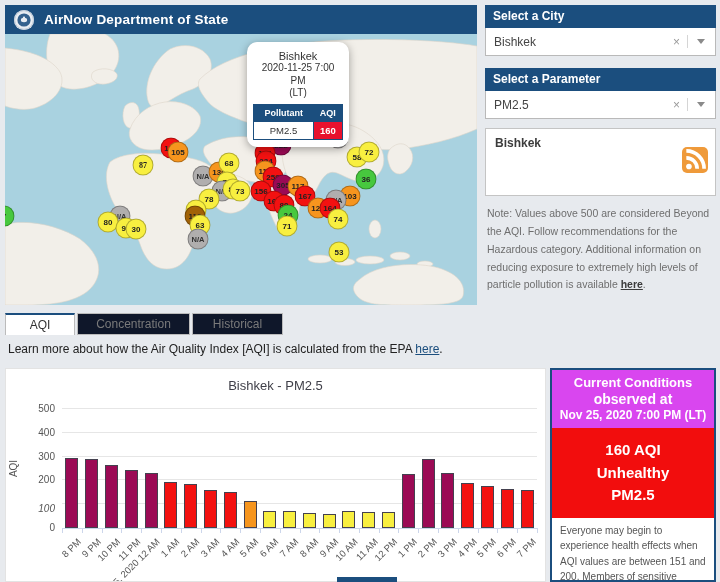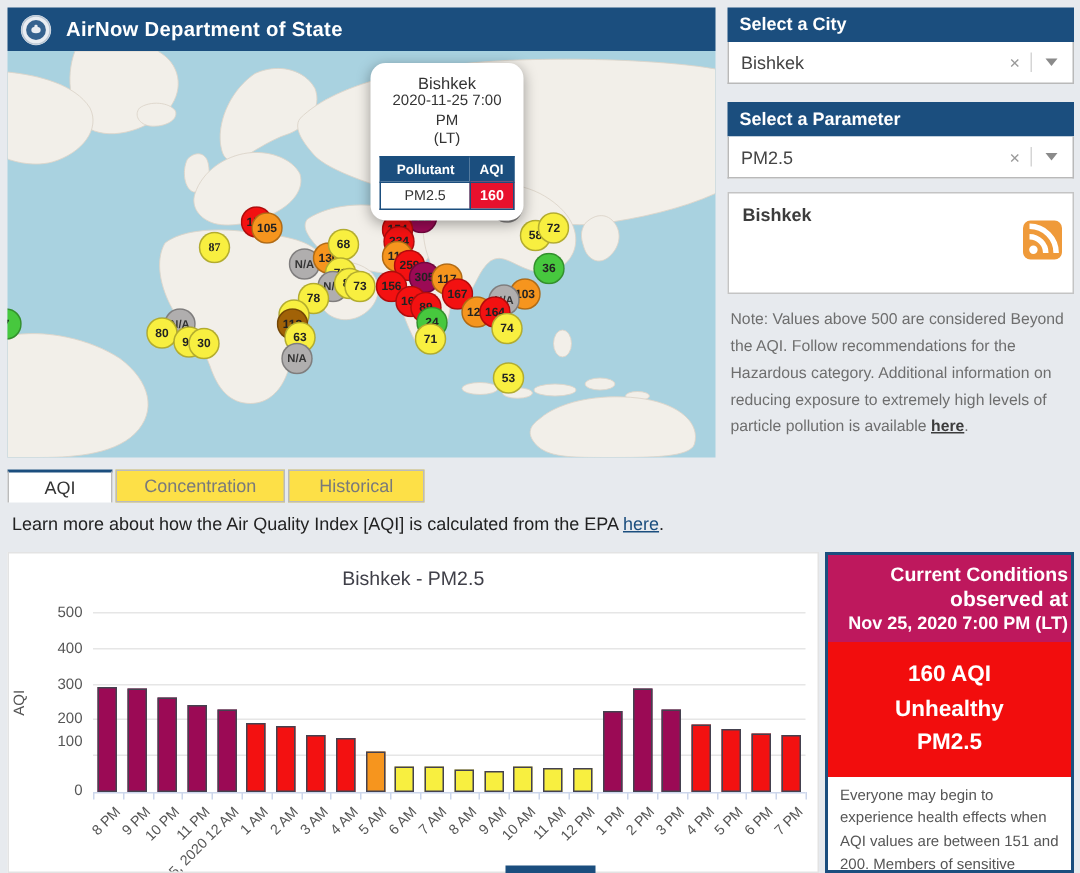--- a/index.html
+++ b/index.html
@@ -70,21 +70,21 @@
   }
   .feed-box .feed-title { position:absolute; left:9px; top:7px; font-size:12px; font-weight:bold; color:#3c3c3c; }
   .feed-box .rss { position:absolute; right:7px; top:18px; width:26px; height:26px; background:#ef9a3a; border-radius:5px; }
   .note { position:absolute; left:2px; top:200px; width:228px; font-size:10.5px; color:#6e6e6e; line-height:1.7; }
   .note a { color:#3c3c3c; font-weight:bold; }
 
   
   .tabs { position:absolute; left:5px; top:313px; height:22px; display:flex; }
   .tab {
     height:22px; line-height:20px; text-align:center; font-size:12px;
-    background:#fde047; color:#7a7a7a; border:1px solid #bbb; margin-right:2px; cursor:pointer;
+    background:#0f172a; color:#7a7a7a; border:1px solid #bbb; margin-right:2px; cursor:pointer;
   }
   .tab.active {
     background:#fff; color:#333; border-top:2px solid #1b4e7e;
     border-left:1px solid #bbb; border-right:1px solid #bbb; border-bottom:none;
   }
   .tab.t0 { width:70px; } .tab.t1 { width:113px; } .tab.t2 { width:91px; }
   .learn-more { position:absolute; left:8px; top:342px; font-size:12px; color:#222; }
   .learn-more a { color:#1b4e7e; }
 
   
@@ -102,21 +102,21 @@
   .xlabel {
     position:absolute; top:calc(100% + 8px); white-space:nowrap;
     font-size:9.5px; color:#555; transform:rotate(-45deg); transform-origin:top right;
   }
 
   
   .cc-panel {
     position:absolute; left:550px; top:368px; width:166px; height:214px;
     background:#fff; border:2px solid #1b4e7e; display:flex; flex-direction:column;
   }
-  .cc-head { background:#be185d; color:#fff; text-align:right; padding:5px 2px 6px; }
+  .cc-head { background:#d946ef; color:#fff; text-align:center; padding:5px 2px 6px; }
   .cc-head .l1 { font-size:13px; font-weight:bold; }
   .cc-head .l2 { font-size:14px; font-weight:bold; margin-top:1px; }
   .cc-head .l3 { font-size:12px; font-weight:bold; margin-top:1px; }
   .cc-alert { background:#f20d0d; color:#fff; text-align:center; padding:11px 2px; }
   .cc-alert div { font-size:15px; font-weight:bold; line-height:1.5; }
   .cc-health { flex:1; padding:5px 8px; }
   .cc-health .hm-title { text-align:center; font-size:11px; font-weight:bold; color:#333; margin-bottom:3px; }
   .cc-health .hm-text { font-size:10px; color:#555; line-height:1.55; }
 
   .footer-peek { position:absolute; left:337px; top:577px; width:60px; height:5px; background:#1b4e7e; }
@@ -273,21 +273,21 @@
 <div class="learn-more">
   <span>Learn more about how the Air Quality Index [AQI] is calculated from the EPA </span><a href="#">here</a><span>.</span>
 </div>
 
 <div class="chart-panel">
   <div class="chart-title">Bishkek - PM2.5</div>
   <div class="ylabel">AQI</div>
   <div class="plot">
       <span class="ytick" style="bottom: -5px;">0</span>
       <div class="gridline" style="bottom: 23.8px;"></div>
-      <span class="ytick" style="bottom: 28px;">100</span>
+      <span class="ytick" style="bottom: 14px; font-style: italic;">100</span>
       <div class="gridline" style="bottom: 47.6px;"></div>
       <span class="ytick" style="bottom: 42.6px;">200</span>
       <div class="gridline" style="bottom: 71.4px;"></div>
       <span class="ytick" style="bottom: 66.4px;">300</span>
       <div class="gridline" style="bottom: 95.2px;"></div>
       <span class="ytick" style="bottom: 90.2px;">400</span>
       <div class="gridline" style="bottom: 119px;"></div>
       <span class="ytick" style="bottom: 114px;">500</span>
       <div class="bar" style="left: 3.39583px; height: 69.734px; background: rgb(155, 10, 85);"></div>
       <div class="bar" style="left: 23.1875px; height: 68.782px; background: rgb(155, 10, 85);"></div>

